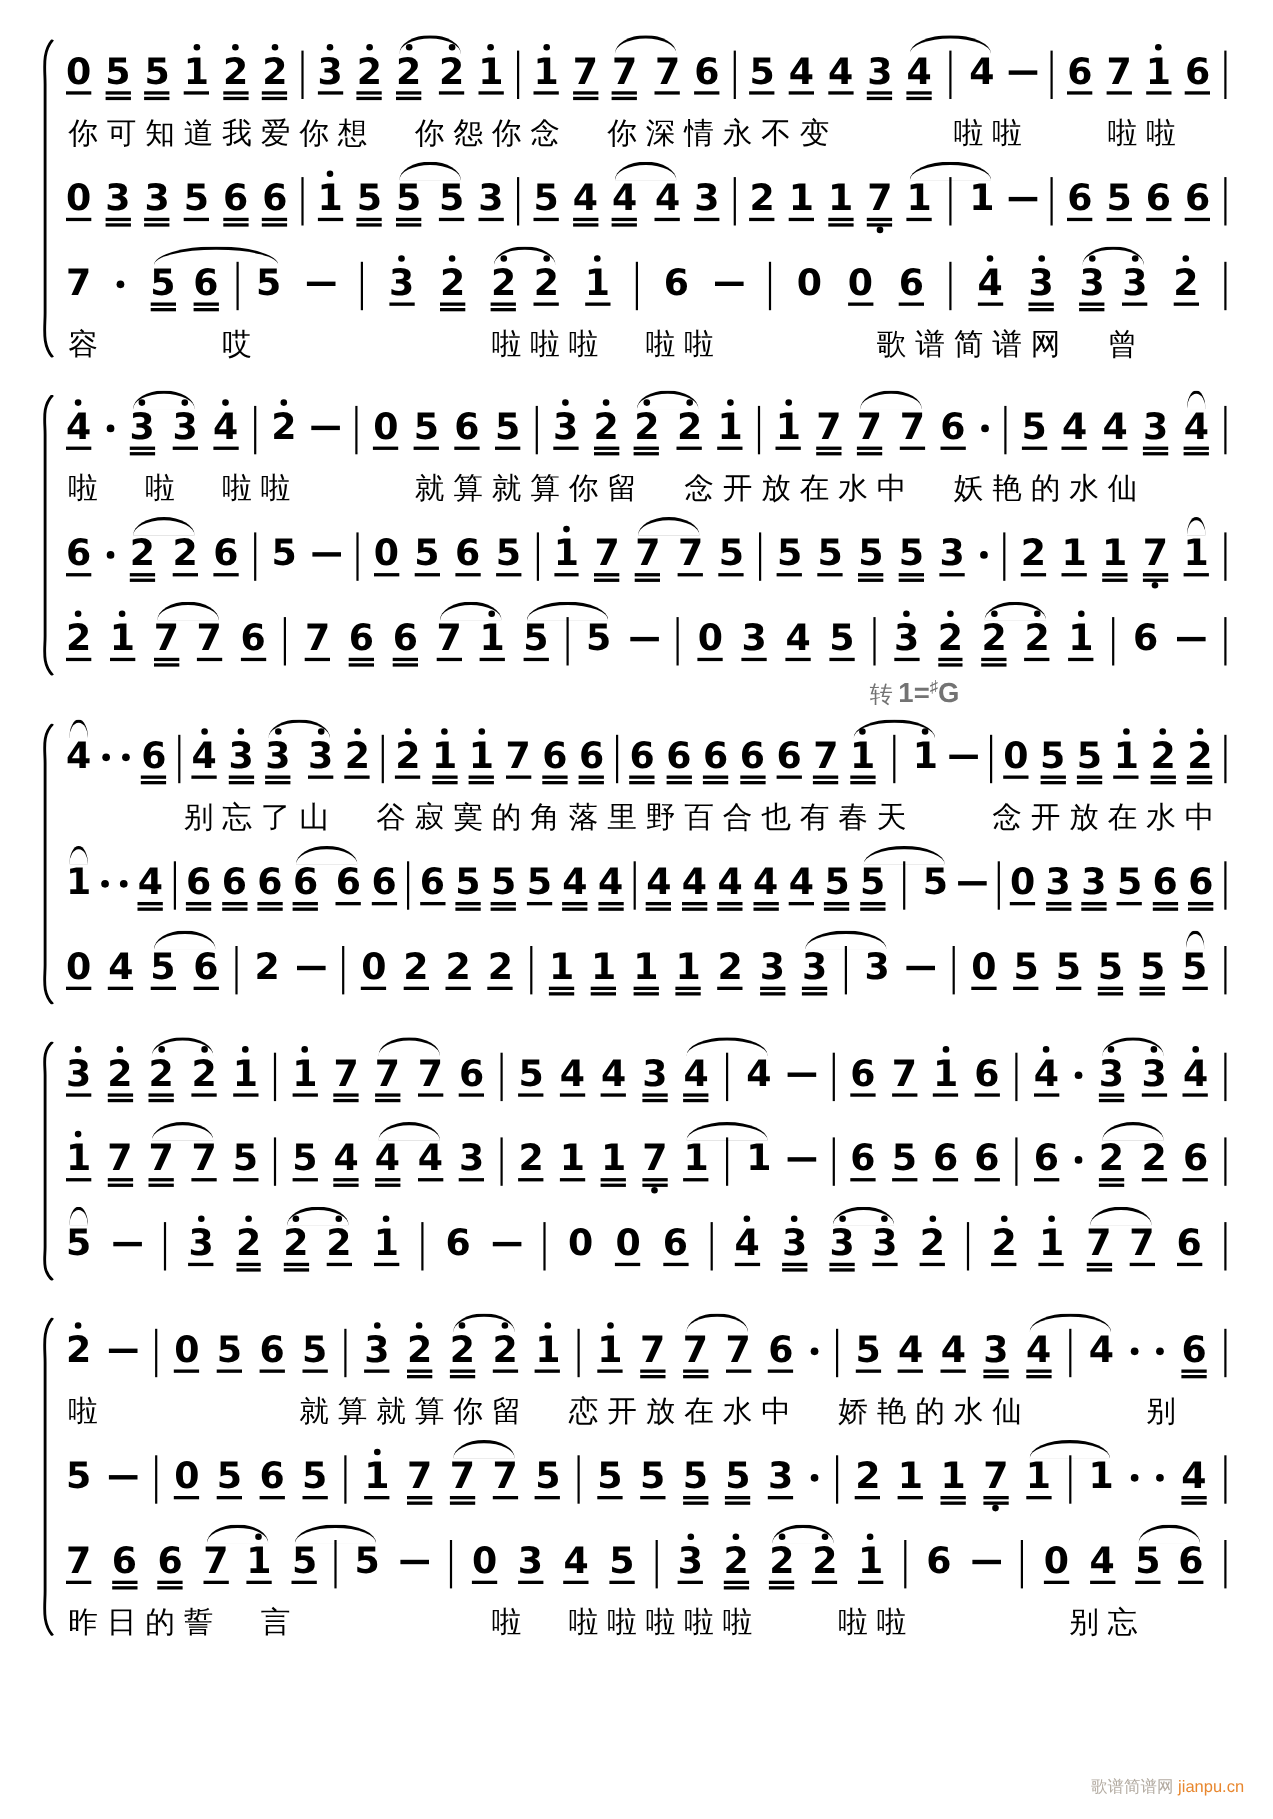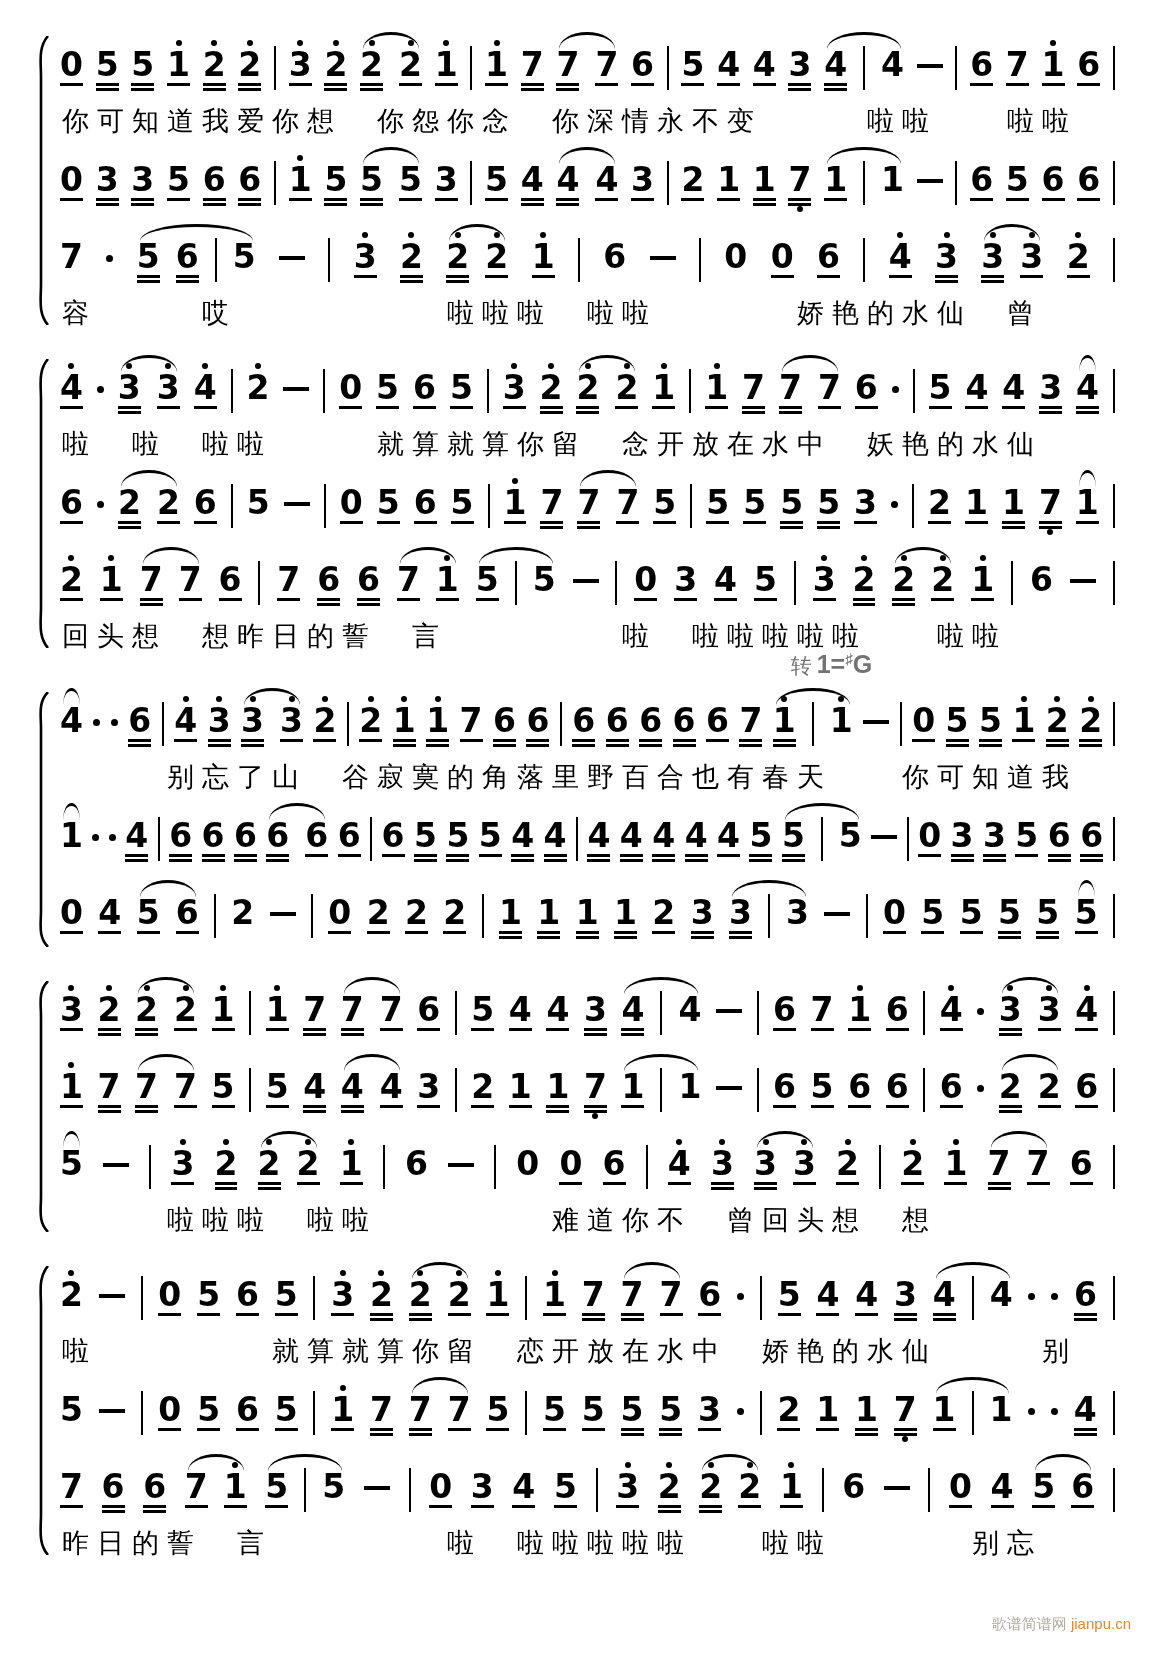--- a/index.html
+++ b/index.html
@@ -555,21 +555,21 @@
           <span class="note u1">
             <span class="ad">
               <i class="odot"></i>
             </span>
             <span class="d">2</span>
             <span class="bm"></span>
             <span class="bd"></span>
           </span>
           <span class="bar"></span>
         </div>
-        <div class="lyr">容　　　哎　　　　　　啦啦啦　啦啦　　　　娇艳的水仙　曾</div>
+        <div class="lyr">容　　　哎　　　　　　啦啦啦　啦啦　　　　歌谱简谱网　曾</div>
       </div>
       <div class="system kc-room">
         <svg class="brace" viewBox="0 0 16 100" preserveAspectRatio="none">
           <path d="M14 0 C4 4 7 9 7 14 L7 86 C7 91 4 96 14 100" fill="none" stroke="#000" stroke-width="2.6" vector-effect="non-scaling-stroke"></path>
         </svg>
         <div class="nline">
           <span class="note u1">
             <span class="ad">
               <i class="odot"></i>
             </span>
@@ -1078,21 +1078,20 @@
           <span class="bar"></span>
           <span class="note">
             <span class="ad"></span>
             <span class="d">6</span>
             <span class="bm"></span>
             <span class="bd"></span>
           </span>
           <span class="dash"></span>
           <span class="bar"></span>
         </div>
-        <div class="lyr">回头想　想昨日的誓　言　　　　　啦　啦啦啦啦啦　　啦啦</div>
       </div>
       <div class="system">
         <svg class="brace" viewBox="0 0 16 100" preserveAspectRatio="none">
           <path d="M14 0 C4 4 7 9 7 14 L7 86 C7 91 4 96 14 100" fill="none" stroke="#000" stroke-width="2.6" vector-effect="non-scaling-stroke"></path>
         </svg>
         <span class="keychange"><span class="kc-prefix">转</span><span>1=</span><span class="kc-sharp">♯</span><span>G</span></span>
         <div class="nline">
           <span class="slur">
             <span class="note">
               <span class="ad"></span>
@@ -1290,21 +1289,21 @@
           <span class="note u2">
             <span class="ad">
               <i class="odot"></i>
             </span>
             <span class="d">2</span>
             <span class="bm"></span>
             <span class="bd"></span>
           </span>
           <span class="bar"></span>
         </div>
-        <div class="lyr">　　　别忘了山　谷寂寞的角落里野百合也有春天　　你可知道我</div>
+        <div class="lyr">　　　别忘了山　谷寂寞的角落里野百合也有春天　　念开放在水中</div>
         <div class="nline">
           <span class="slur">
             <span class="note">
               <span class="ad"></span>
               <span class="d">1</span>
               <span class="bm"></span>
               <span class="bd"></span>
             </span>
           </span>
           <span class="aug"></span>
@@ -2147,21 +2146,20 @@
             </span>
           </span>
           <span class="note u1">
             <span class="ad"></span>
             <span class="d">6</span>
             <span class="bm"></span>
             <span class="bd"></span>
           </span>
           <span class="bar"></span>
         </div>
-        <div class="lyr">　　　啦啦啦　啦啦　　　　　难道你不　曾回头想　想</div>
       </div>
       <div class="system">
         <svg class="brace" viewBox="0 0 16 100" preserveAspectRatio="none">
           <path d="M14 0 C4 4 7 9 7 14 L7 86 C7 91 4 96 14 100" fill="none" stroke="#000" stroke-width="2.6" vector-effect="non-scaling-stroke"></path>
         </svg>
         <div class="nline">
           <span class="note">
             <span class="ad">
               <i class="odot"></i>
             </span>

